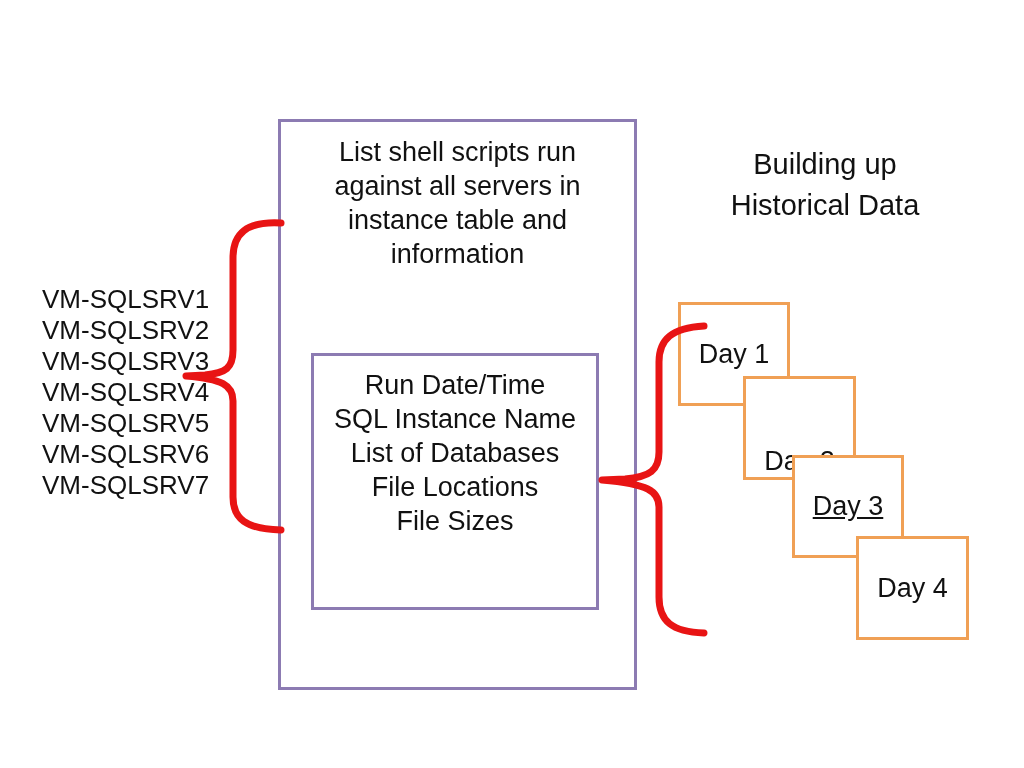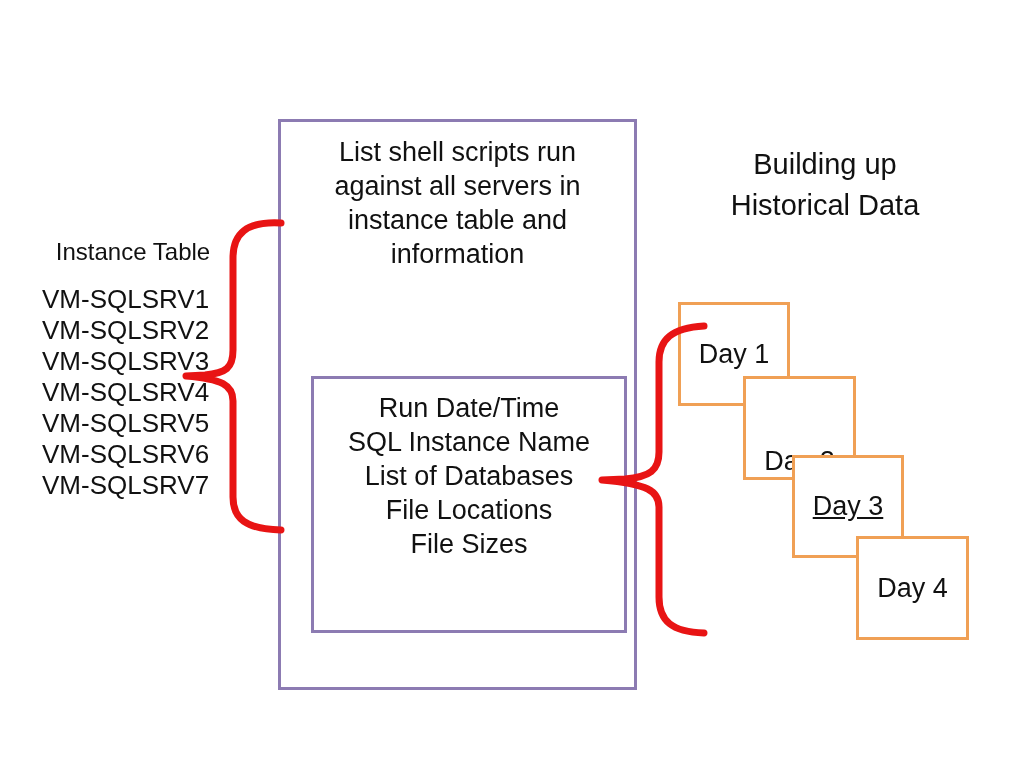--- a/index.html
+++ b/index.html
@@ -45,25 +45,24 @@
   }
   .outer-box-text {
     position: absolute;
     left: 0; top: 13px; width: 100%;
     text-align: center;
     font-size: 27px;
     line-height: 34px;
   }
   .inner-box {
     position: absolute;
-    left: 311px; top: 376px;
+    left: 311px; top: 353px;
     width: 282px; height: 251px;
     border: 3px solid var(--box-purple, #8C7BB2);
     background: #ffffff;
-    padding-left: 28px;
   }
   .inner-box-text {
     position: absolute;
     left: 0; top: 12px; width: 100%;
     text-align: center;
     font-size: 27px;
     line-height: 34px;
   }
   .historical-heading {
     position: absolute;
@@ -99,21 +98,20 @@
     stroke-linecap: round;
     stroke-linejoin: round;
   }
 </style>
 </head>
 <body>
 
 <div class="slide">
 
 
-  <div class="instance-label">Instance Table</div>
 
   <div class="vm-list">
     <div>VM-SQLSRV1</div>
     <div>VM-SQLSRV2</div>
     <div>VM-SQLSRV3</div>
     <div>VM-SQLSRV4</div>
     <div>VM-SQLSRV5</div>
     <div>VM-SQLSRV6</div>
     <div>VM-SQLSRV7</div>
   </div>

